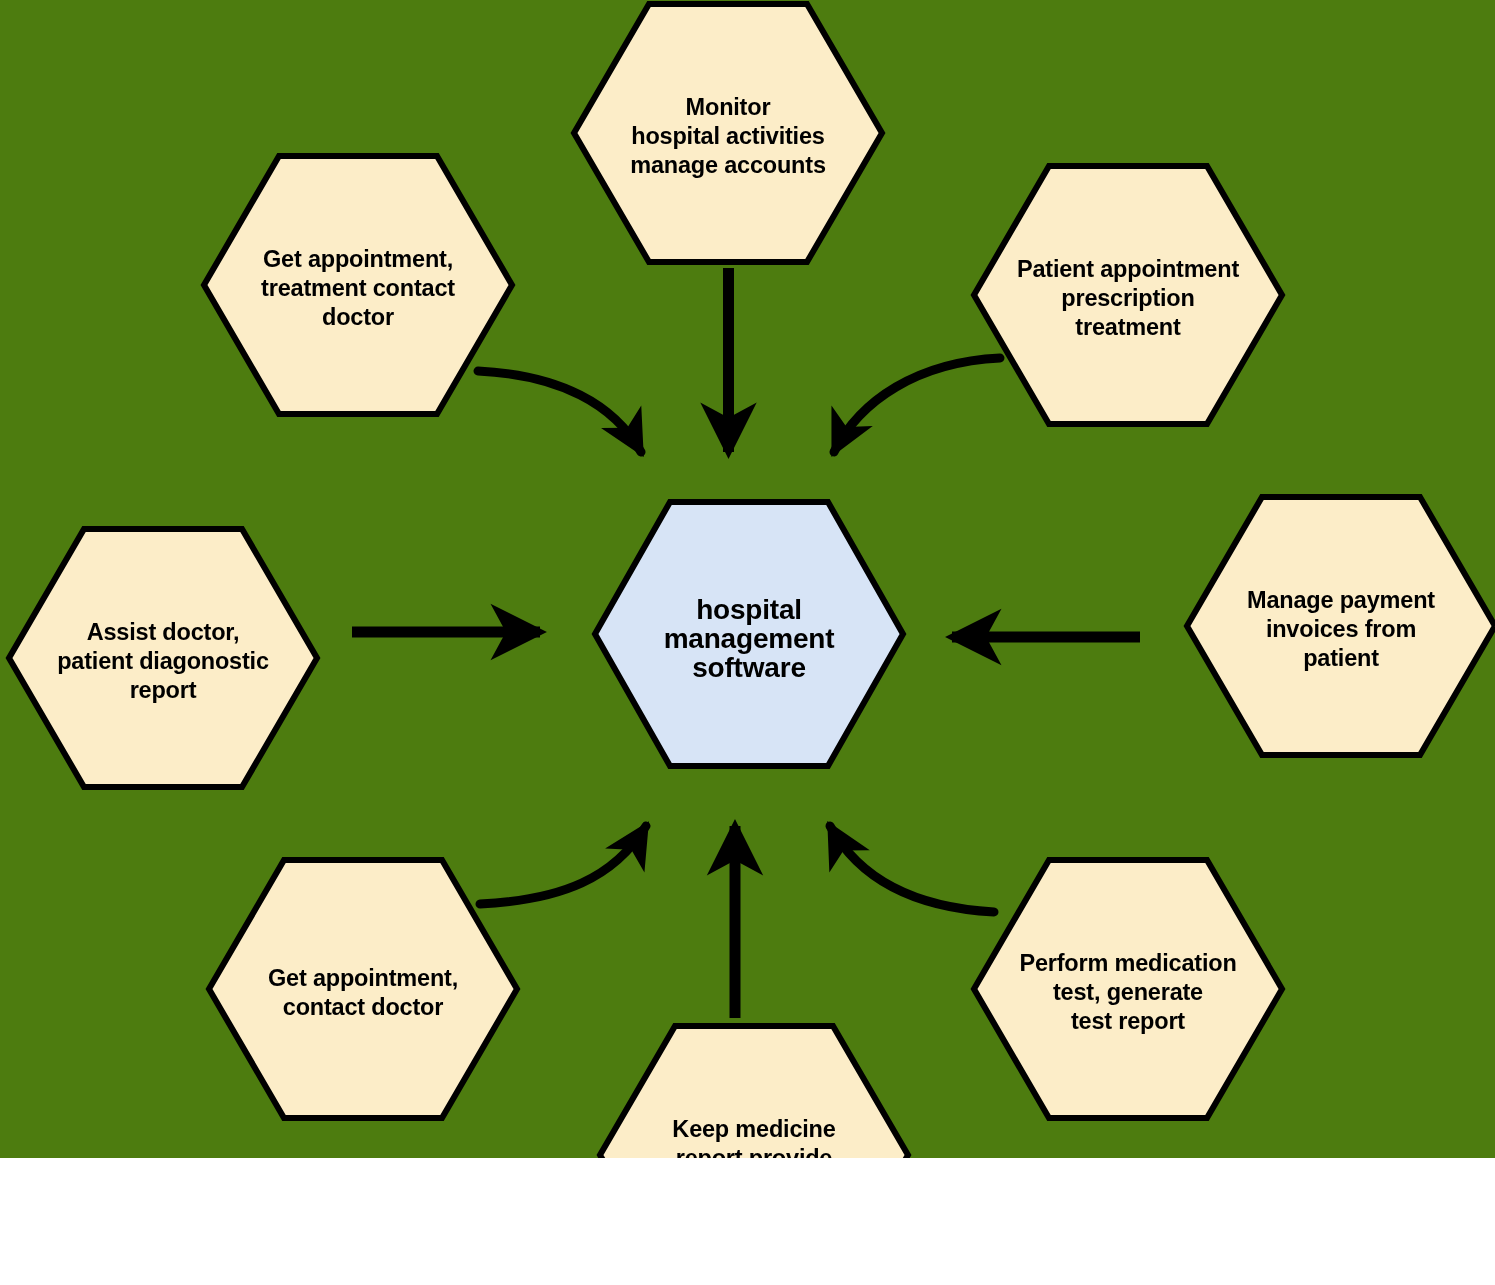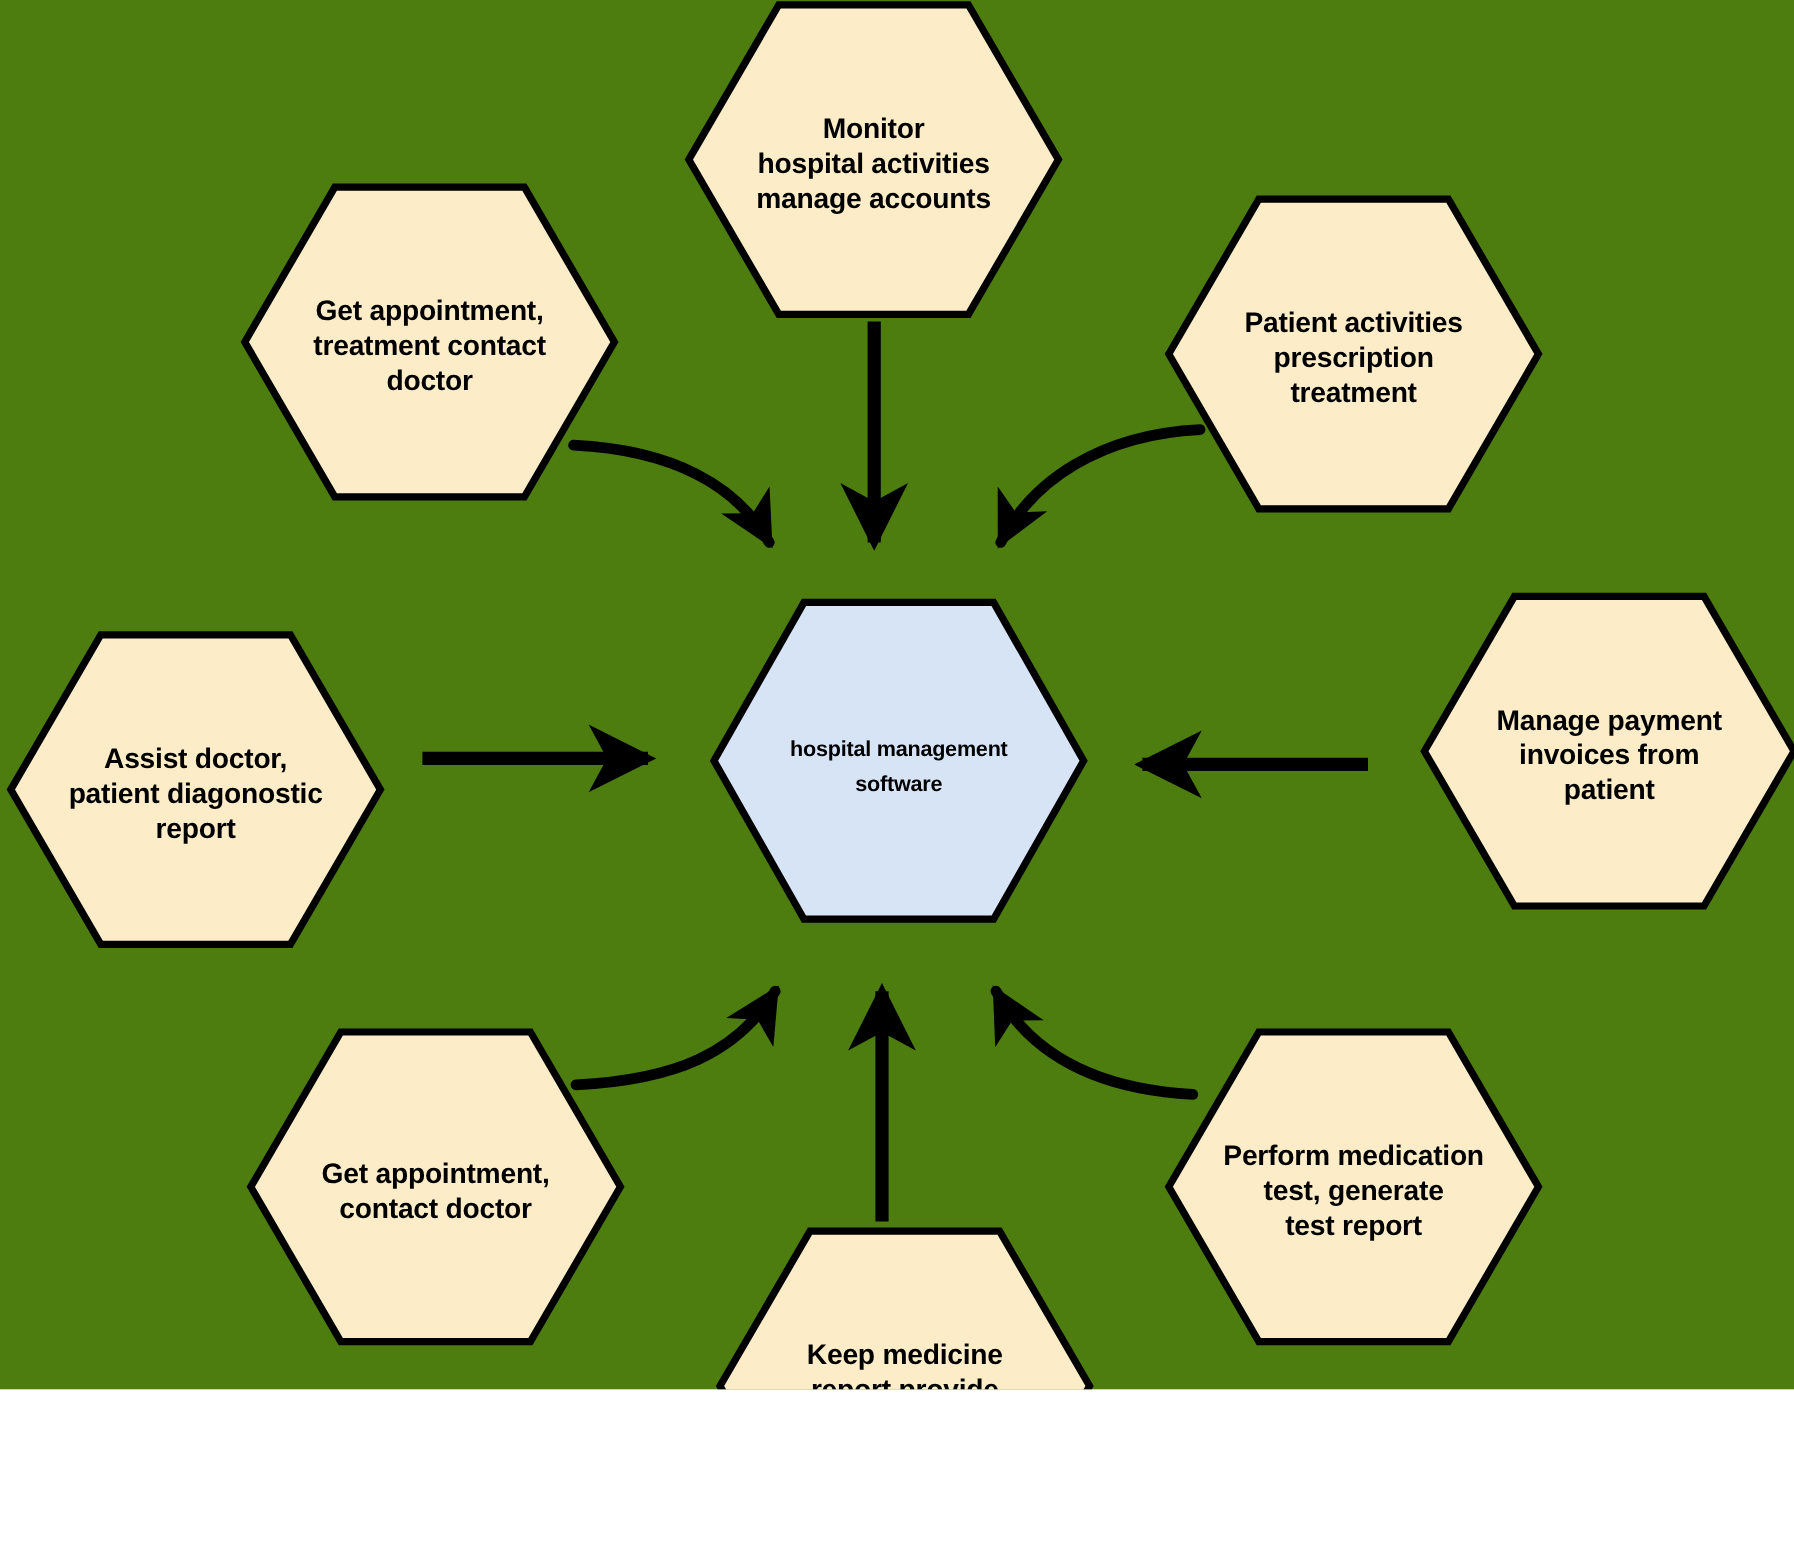--- a/index.html
+++ b/index.html
@@ -53,21 +53,21 @@
     color: #000000;
     letter-spacing: -0.2px;
     white-space: pre-line;
   }
   .node-outer .hex-label {
     font-size: 23.5px;
     line-height: 29px;
     margin-top: 7px;
   }
   .node-center .hex-label {
-    font-size: 18px;
+    font-size: 28px;
     line-height: 29px;
     margin-top: 9px;
   }
   #arrow-layer {
     position: absolute;
     left: 0;
     top: 0;
     width: 1495px;
     height: 1285px;
     pointer-events: none;
@@ -173,21 +173,21 @@
           <ellipse cx="41" cy="40" rx="3.2" ry="3.6" fill="#262020"></ellipse>
           <ellipse cx="59" cy="40" rx="3.2" ry="3.6" fill="#262020"></ellipse>
           <path d="M34 32 C37 29 44 29 47 32" stroke="#3a2a20" stroke-width="2.2" fill="none" stroke-linecap="round"></path>
           <path d="M53 32 C56 29 63 29 66 32" stroke="#3a2a20" stroke-width="2.2" fill="none" stroke-linecap="round"></path>
           <path d="M44 52 C47 55 53 55 56 52" stroke="#b9745a" stroke-width="2.2" fill="none" stroke-linecap="round"></path>
           <path d="M36 72 C36 88 40 94 44 94" stroke="#4a4a50" stroke-width="3" fill="none"></path>
           <path d="M64 72 C64 88 60 92 58 94" stroke="#4a4a50" stroke-width="3" fill="none"></path>
           <circle cx="68" cy="88" r="6.5" fill="#55565c"></circle>
         </svg>
       </span>
-      <div class="hex-label">Patient activities
+      <div class="hex-label">Patient appointment
 prescription
 treatment</div>
     </div>
   </div>
 
   <div class="hex node-outer" style="left:6px; top:494px; width:314px; height:264px;margin-top:32px;">
     <svg viewBox="0 0 314 264" preserveAspectRatio="none">
       <polygon points="78,3 236,3 311,132 236,261 78,261 3,132" fill="#fcedc8" stroke="#000000" stroke-width="6"></polygon>
     </svg>
     <div class="hex-inner">

